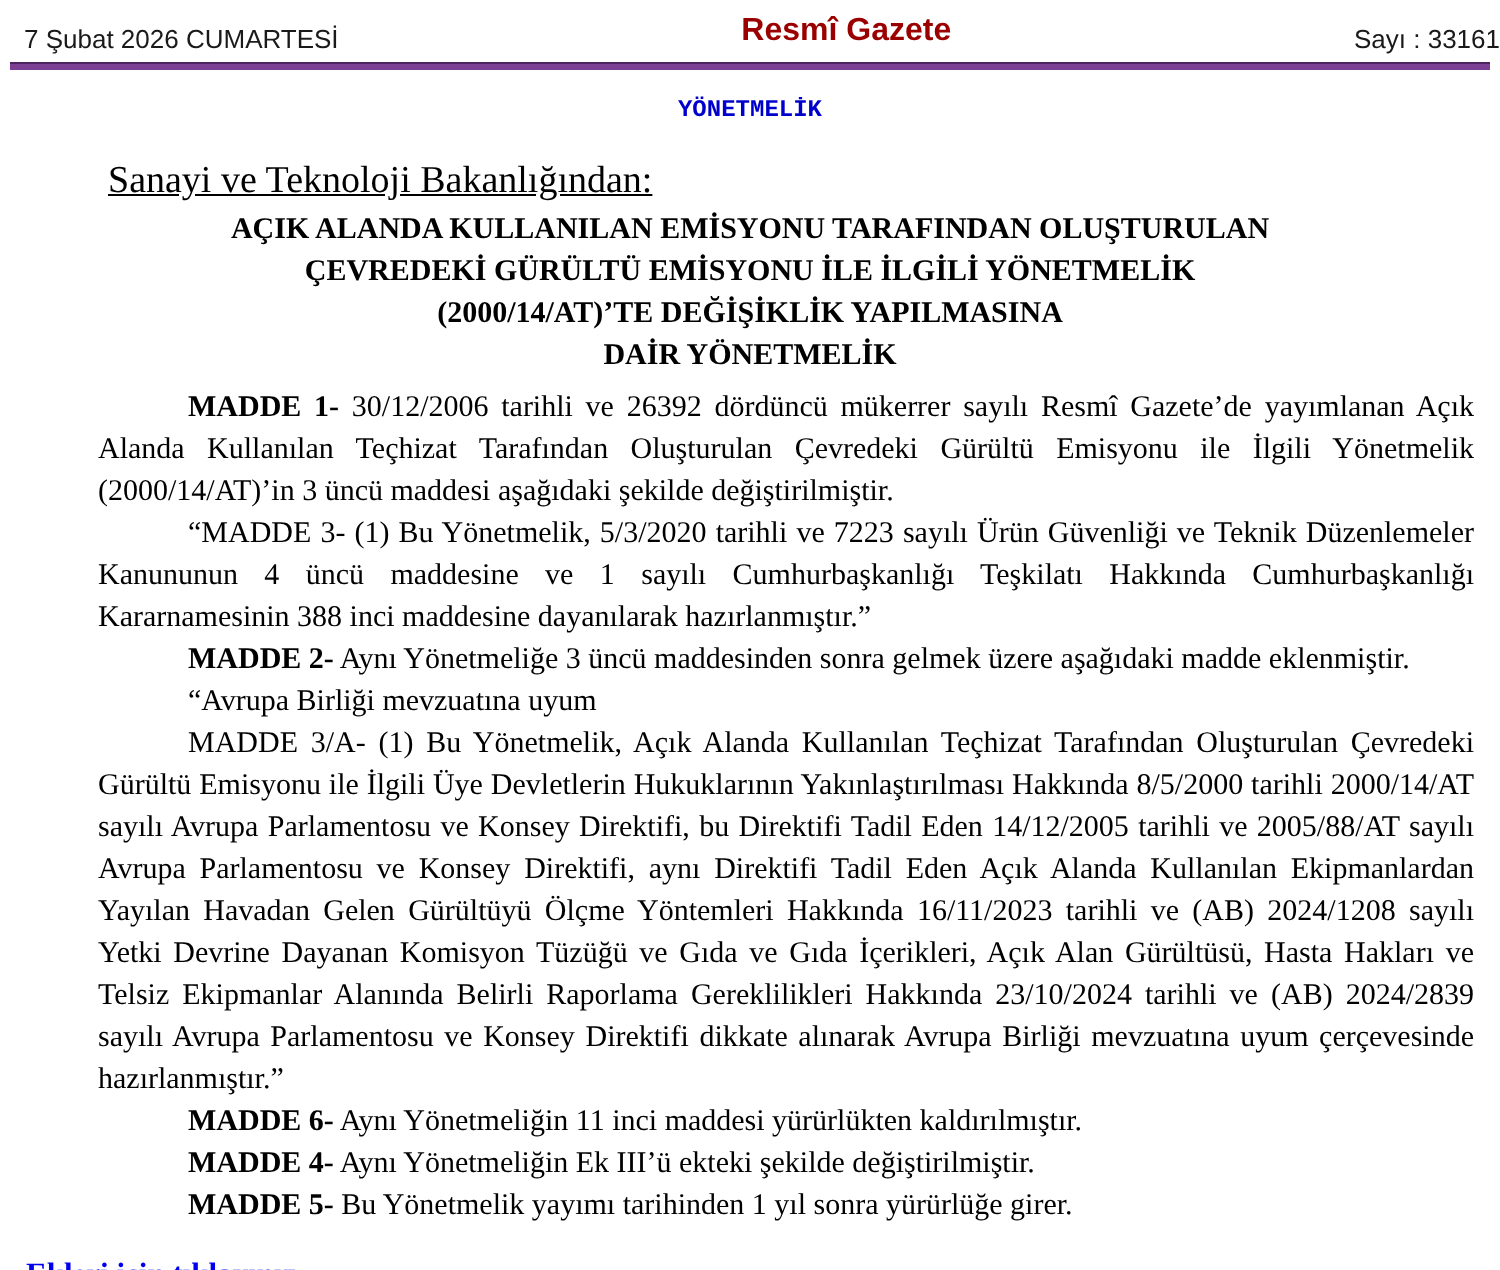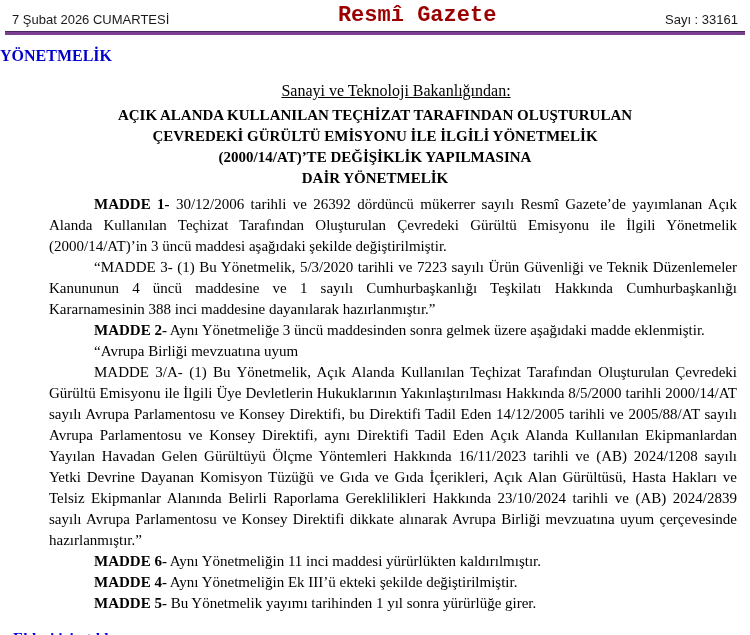--- a/index.html
+++ b/index.html
@@ -4,47 +4,47 @@
 <style>
   html, body { margin: 0; padding: 0; }
   body {
     width: 750px; height: 635px; overflow: hidden;
     background: #ffffff; color: #000000;
     font-family: "Liberation Serif", serif;
   }
   
   .gz-header {
     display: flex; justify-content: space-between; align-items: flex-end;
-    padding: 4px 12px 2px 12px;
+    padding: 4px 0 2px 12px;
   }
   .gz-date, .gz-issue {
     font-family: "Liberation Sans", sans-serif;
     font-size: 13px; line-height: 16px; color: #1a1a1a;
   }
   .gz-masthead {
-    font-family: Liberation Mono, monospace;
-    font-size: 22px; line-height: 24px; font-weight: bold;
+    font-family: Liberation Sans, sans-serif;
+    font-size: 16px; line-height: 24px; font-weight: bold;
     color: var(--masthead-red, #9b0000);
   }
   .gz-rule {
     height: 3px; margin: 1px 5px 0 5px;
     background: var(--divider-purple, #7b3f94);
     border-top: 1px solid #4d2460;
   }
   
   .section-heading {
-    margin-top: 12px; 
-    font-family: Liberation Serif, serif;
-    font-weight: bold; font-size: 16px; line-height: 17px;
+    margin-top: 12px; text-align: center;
+    font-family: Liberation Mono, monospace;
+    font-weight: bold; font-size: 12px; line-height: 17px;
     color: var(--heading-blue, #0000cc);
   }
   
   .ministry-line {
     margin: 16px 12px 0 9px; text-indent: 45px;
-    font-size: 16px; line-height: 21px; text-align: center;
+    font-size: 19px; line-height: 21px;
   }
   .ministry-line span { text-decoration: underline; }
   
   .reg-title {
     margin-top: 4px; text-align: center;
     font-weight: bold; font-size: 15px; line-height: 21px;
   }
   
   .doc-body { margin-top: 5px; padding-left: 40px; }
   .doc-body p {
@@ -70,21 +70,21 @@
   <div class="gz-masthead">Resmî Gazete</div>
   <div class="gz-issue">Sayı : 33161</div>
 </div>
 <div class="gz-rule"></div>
 
 <div class="section-heading">YÖNETMELİK</div>
 
 <div class="ministry-line"><span>Sanayi ve Teknoloji Bakanlığından:</span></div>
 
 <div class="reg-title">
-  <div>AÇIK ALANDA KULLANILAN TEÇHİZAT TARAFINDAN OLUŞTURULAN</div>
+  <div>AÇIK ALANDA KULLANILAN EMİSYONU TARAFINDAN OLUŞTURULAN</div>
   <div>ÇEVREDEKİ GÜRÜLTÜ EMİSYONU İLE İLGİLİ YÖNETMELİK</div>
   <div>(2000/14/AT)’TE DEĞİŞİKLİK YAPILMASINA</div>
   <div>DAİR YÖNETMELİK</div>
 </div>
 
 <div class="doc-body">
   <p><span class="lead">MADDE 1-</span><span> 30/12/2006 tarihli ve 26392 dördüncü mükerrer sayılı Resmî Gazete’de yayımlanan Açık Alanda Kullanılan Teçhizat Tarafından Oluşturulan Çevredeki Gürültü Emisyonu ile İlgili Yönetmelik (2000/14/AT)’in 3 üncü maddesi aşağıdaki şekilde değiştirilmiştir.</span></p>
   <p><span class="lead"></span><span>“MADDE 3- (1) Bu Yönetmelik, 5/3/2020 tarihli ve 7223 sayılı Ürün Güvenliği ve Teknik Düzenlemeler Kanununun 4 üncü maddesine ve 1 sayılı Cumhurbaşkanlığı Teşkilatı Hakkında Cumhurbaşkanlığı Kararnamesinin 388 inci maddesine dayanılarak hazırlanmıştır.”</span></p>
   <p><span class="lead">MADDE 2-</span><span> Aynı Yönetmeliğe 3 üncü maddesinden sonra gelmek üzere aşağıdaki madde eklenmiştir.</span></p>
   <p><span class="lead"></span><span>“Avrupa Birliği mevzuatına uyum</span></p>

